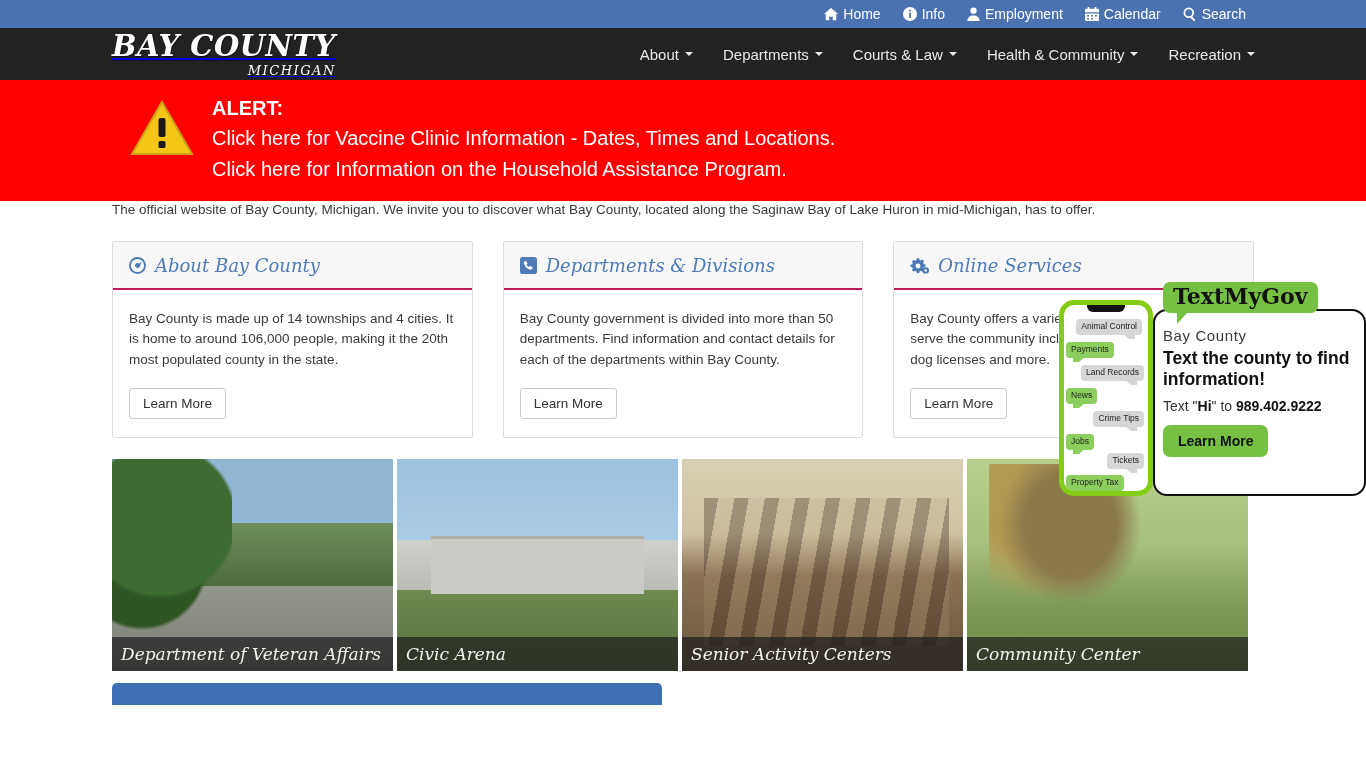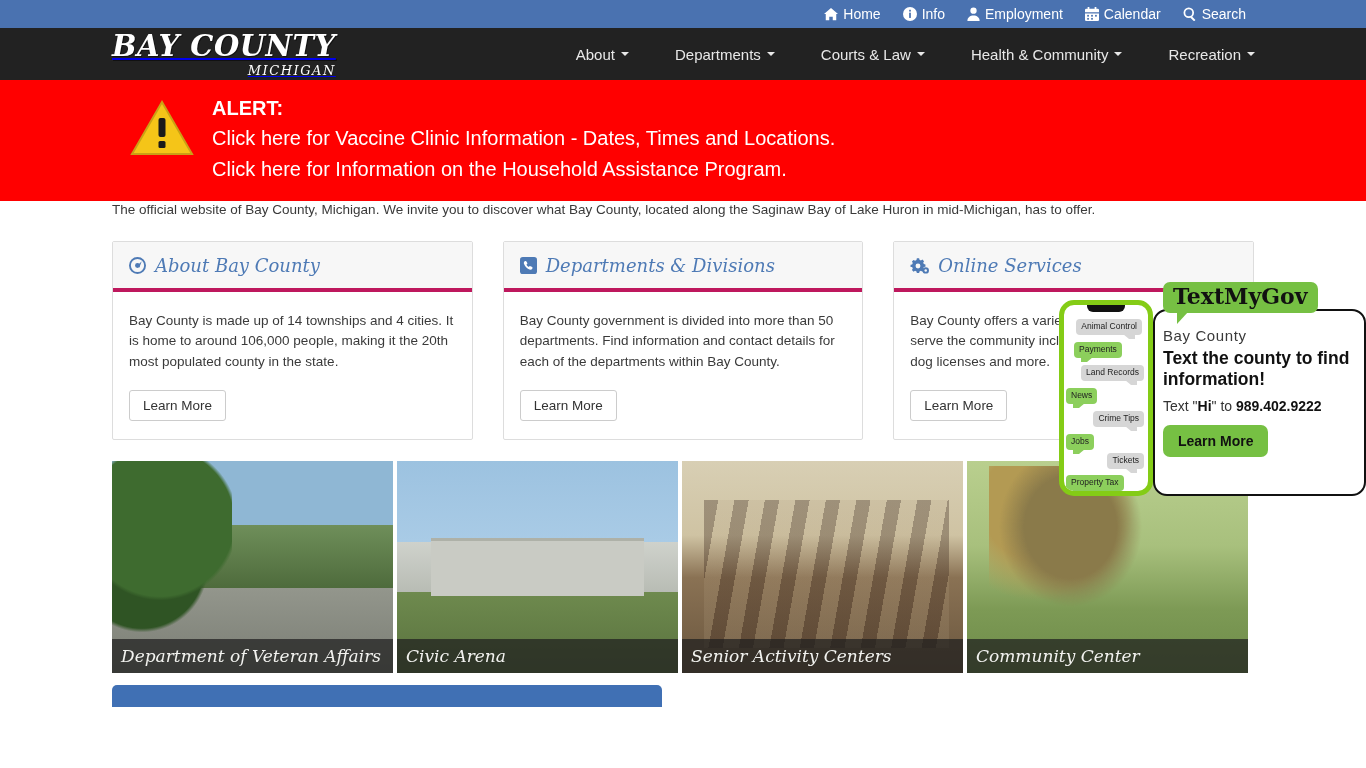--- a/index.html
+++ b/index.html
@@ -64,21 +64,21 @@
     font-size: 13px;
     color: #ffffff;
     letter-spacing: 1.5px;
     margin-top: 3px;
   }
   .nav {
     position: absolute;
     right: 96px;
     display: flex;
     align-items: center;
-    gap: 16px;
+    gap: 0;
   }
   .nav-item {
     color: #e8e8e8;
     font-size: 15px;
     padding: 10px 15px;
     text-decoration: none;
     display: flex;
     align-items: center;
     gap: 6px;
     white-space: nowrap;
@@ -145,21 +145,21 @@
   .card {
     width: 361px;
     border: 1px solid #dddddd;
     background: #ffffff;
     border-radius: 2px;
     display: flex;
     flex-direction: column;
   }
   .card-head {
     background: #f7f7f7;
-    border-bottom: 4px solid #be185d;
+    border-bottom: 2px solid #be185d;
     padding: 13px 16px 12px 16px;
     display: flex;
     align-items: center;
     gap: 9px;
   }
   .card-head svg { display: block; fill: #4e7ab5; }
   .card-title {
     font-family: "DejaVu Serif", serif;
     font-style: italic;
     font-size: 18px;
@@ -577,21 +577,21 @@
   <div class="tmg-content">
     <div class="tmg-sub">Bay County</div>
     <div class="tmg-head">Text the county to find information!</div>
     <div class="tmg-text"><span>Text "</span><b>Hi</b><span>" to </span><b>989.402.9222</b></div>
     <button class="tmg-btn">Learn More</button>
   </div>
 
   <div class="tmg-phone">
     <span class="tmg-notch"></span>
     <span class="bub gray" style="top:14px;  right:6px;">Animal Control</span>
-    <span class="bub green" style="top:37px;  left:10px;">Payments</span>
+    <span class="bub green" style="top:37px;  left:2px;">Payments</span>
     <span class="bub gray" style="top:60px;  right:4px;">Land Records</span>
     <span class="bub green" style="top:83px;  left:2px;">News</span>
     <span class="bub gray" style="top:106px; right:4px;">Crime Tips</span>
     <span class="bub green" style="top:129px; left:2px;">Jobs</span>
     <span class="bub gray" style="top:148px; right:4px;">Tickets</span>
     <span class="bub green" style="top:170px; left:2px;">Property Tax</span>
   </div>
 
 </div>
 

